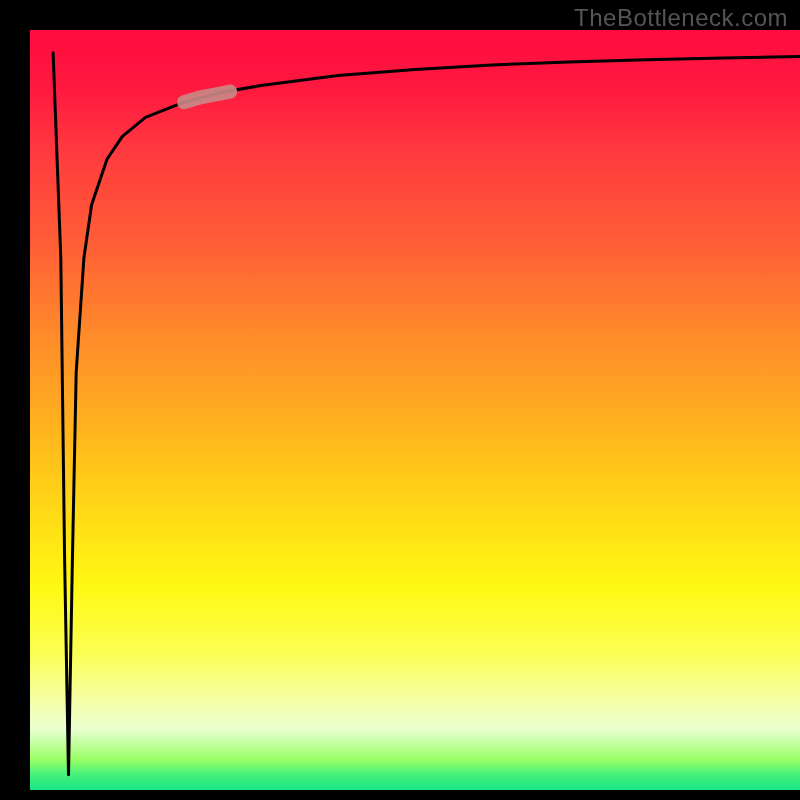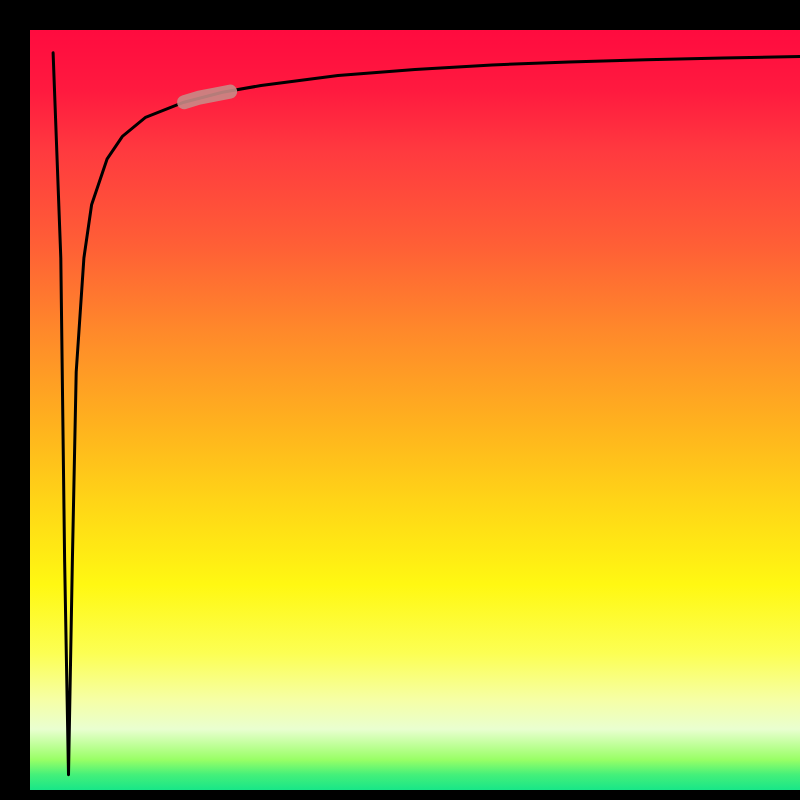--- a/index.html
+++ b/index.html
@@ -88,19 +88,20 @@
 <body>
 
 <div class="chart-container">
 
   <div class="axis-top"></div>
   <div class="axis-left"></div>
   <div class="axis-bottom"></div>
 
   <div class="plot-area"></div>
 
+  <div class="watermark">TheBottleneck.com</div>
 
   <svg class="curve" viewBox="0 0 770 760" preserveAspectRatio="none">
     <path id="main-curve" fill="none" stroke="#000" stroke-width="3" stroke-linecap="round" stroke-linejoin="round" d="M23.10 22.80 L30.80 228.00 L34.65 532.00 L38.50 744.80 L42.35 532.00 L46.20 342.00 L53.90 228.00 L61.60 174.80 L77.00 129.20 L92.40 106.40 L115.50 87.40 L154.00 72.20 L192.50 62.32 L231.00 55.48 L308.00 45.60 L385.00 39.52 L462.00 34.96 L539.00 31.92 L616.00 29.64 L693.00 28.12 L770.00 26.60"></path>
     <path id="highlight-seg" fill="none" stroke="#c98a86" stroke-opacity="0.9" stroke-width="14" stroke-linecap="round" d="M154.00 72.20 L169.40 67.64 L184.80 64.60 L200.20 61.56"></path>
   </svg>
 
 </div>
 
 </body></html>

